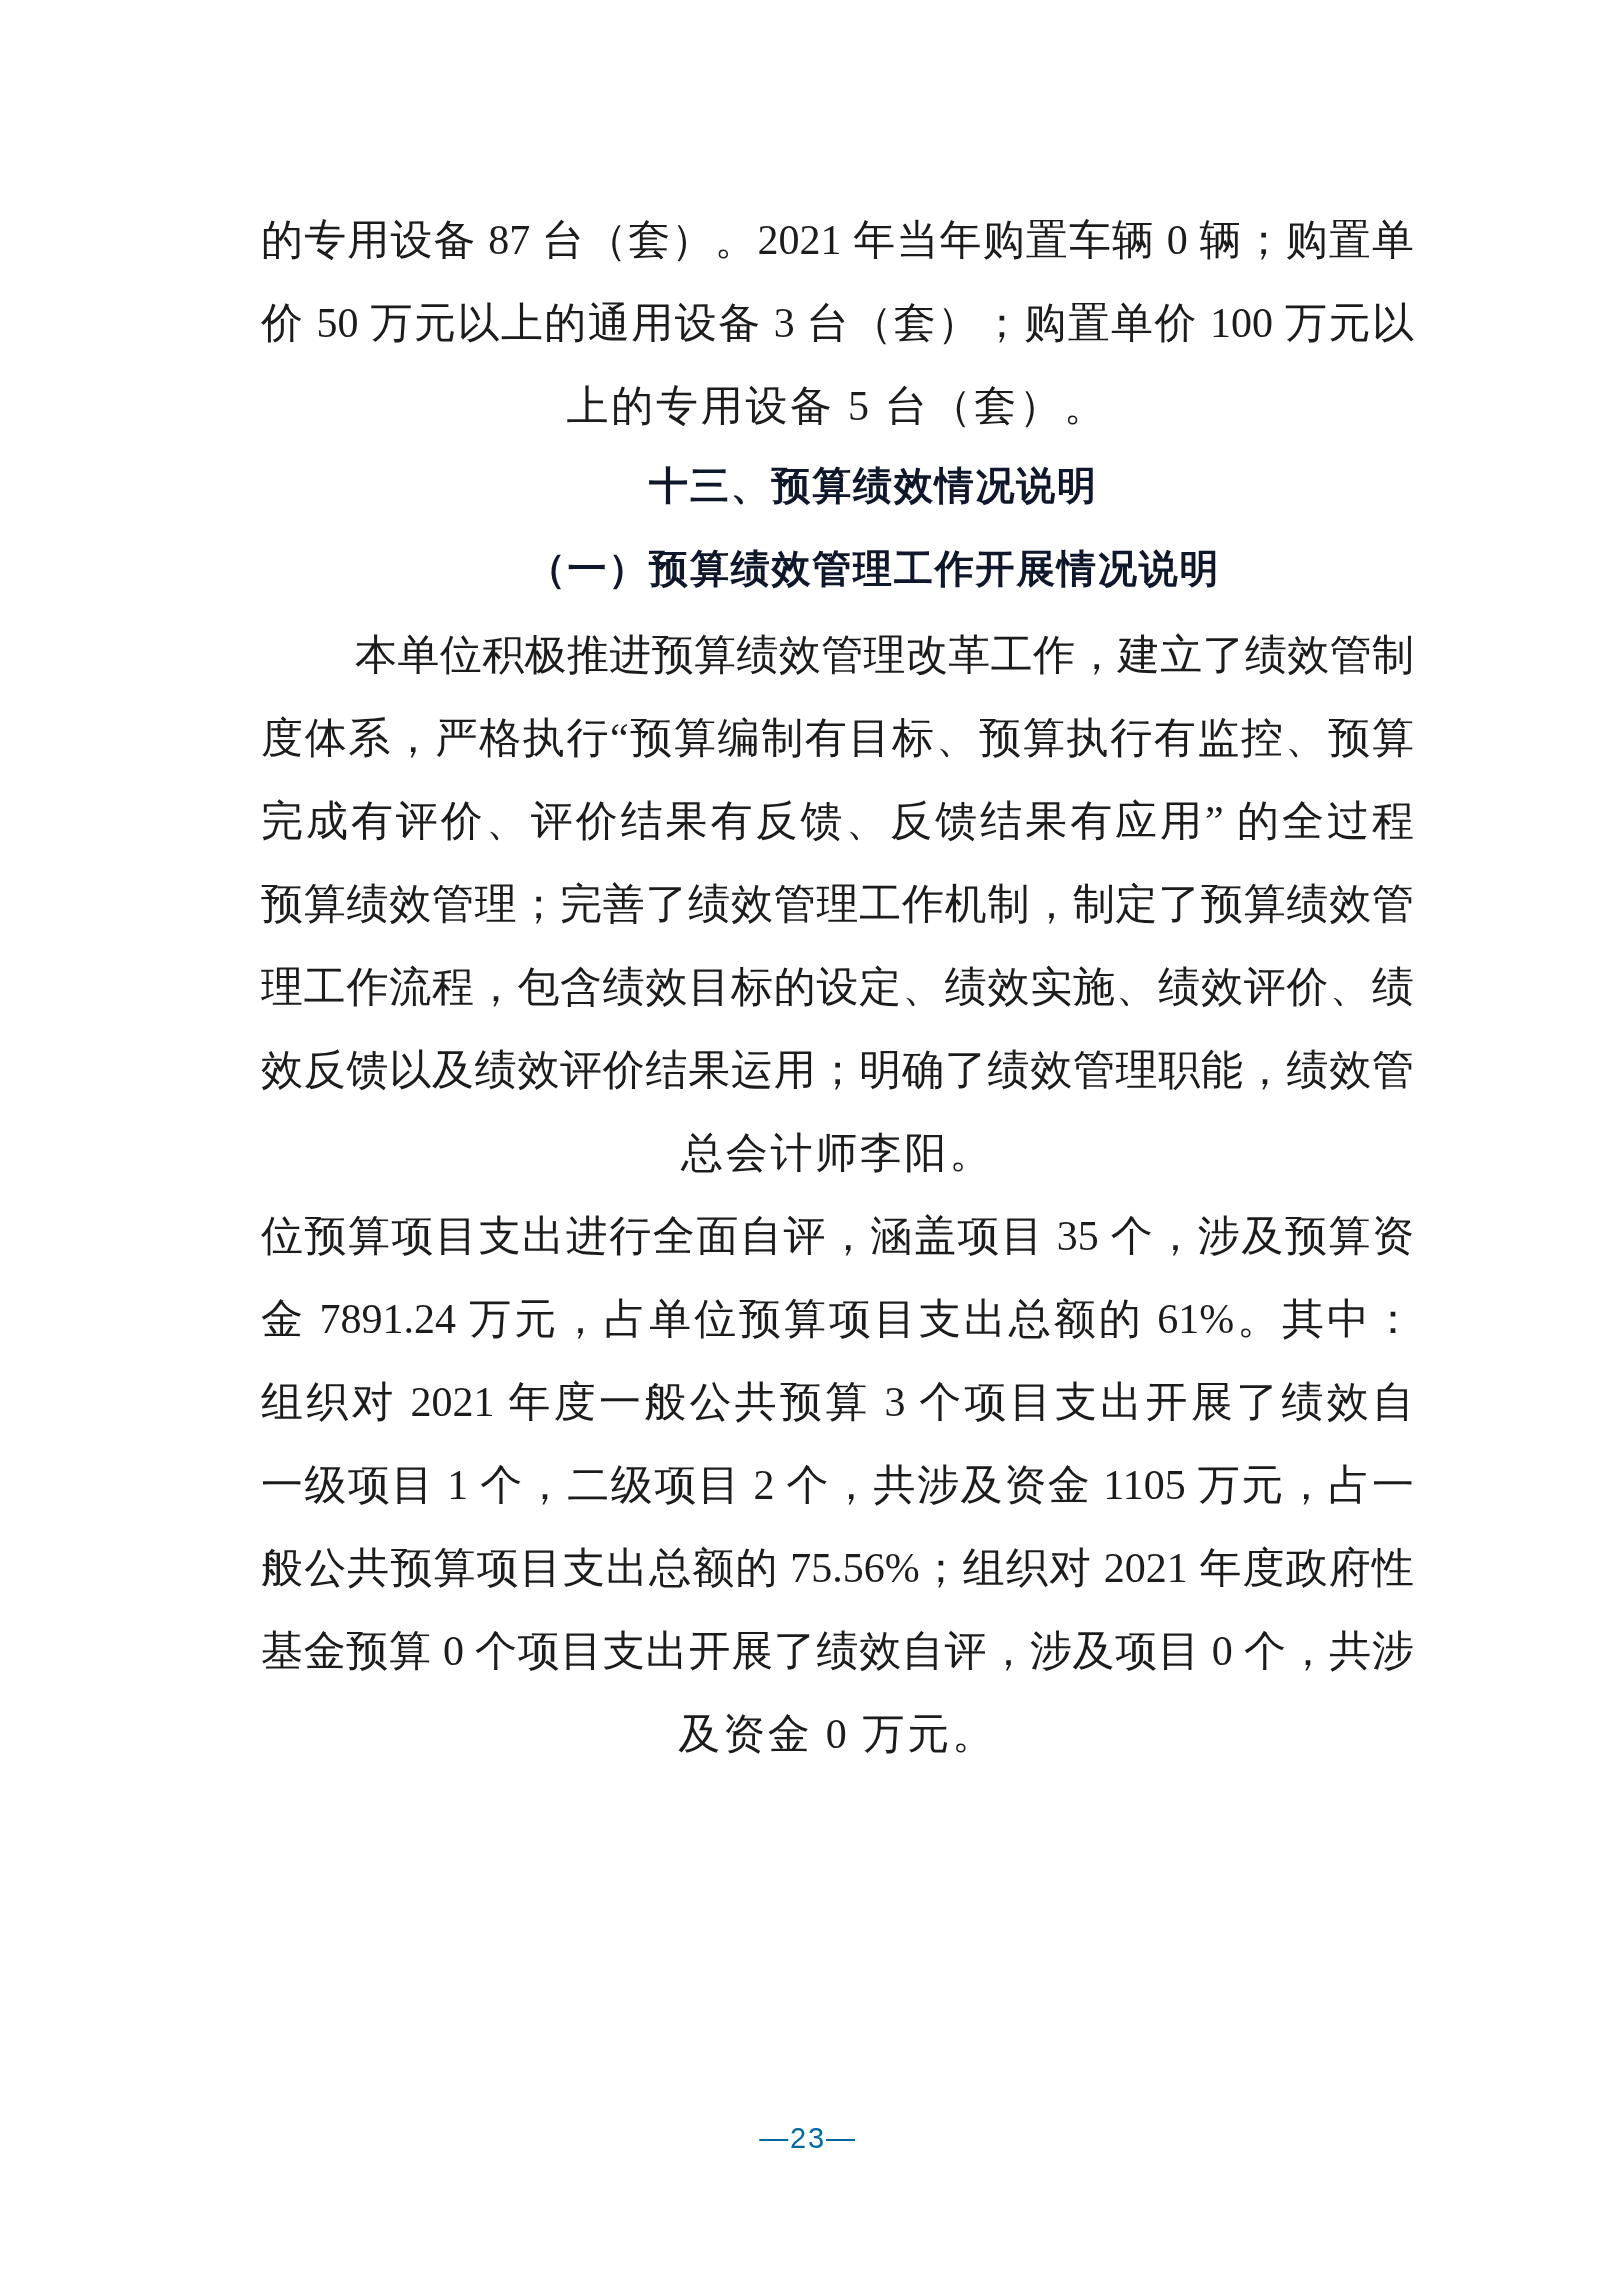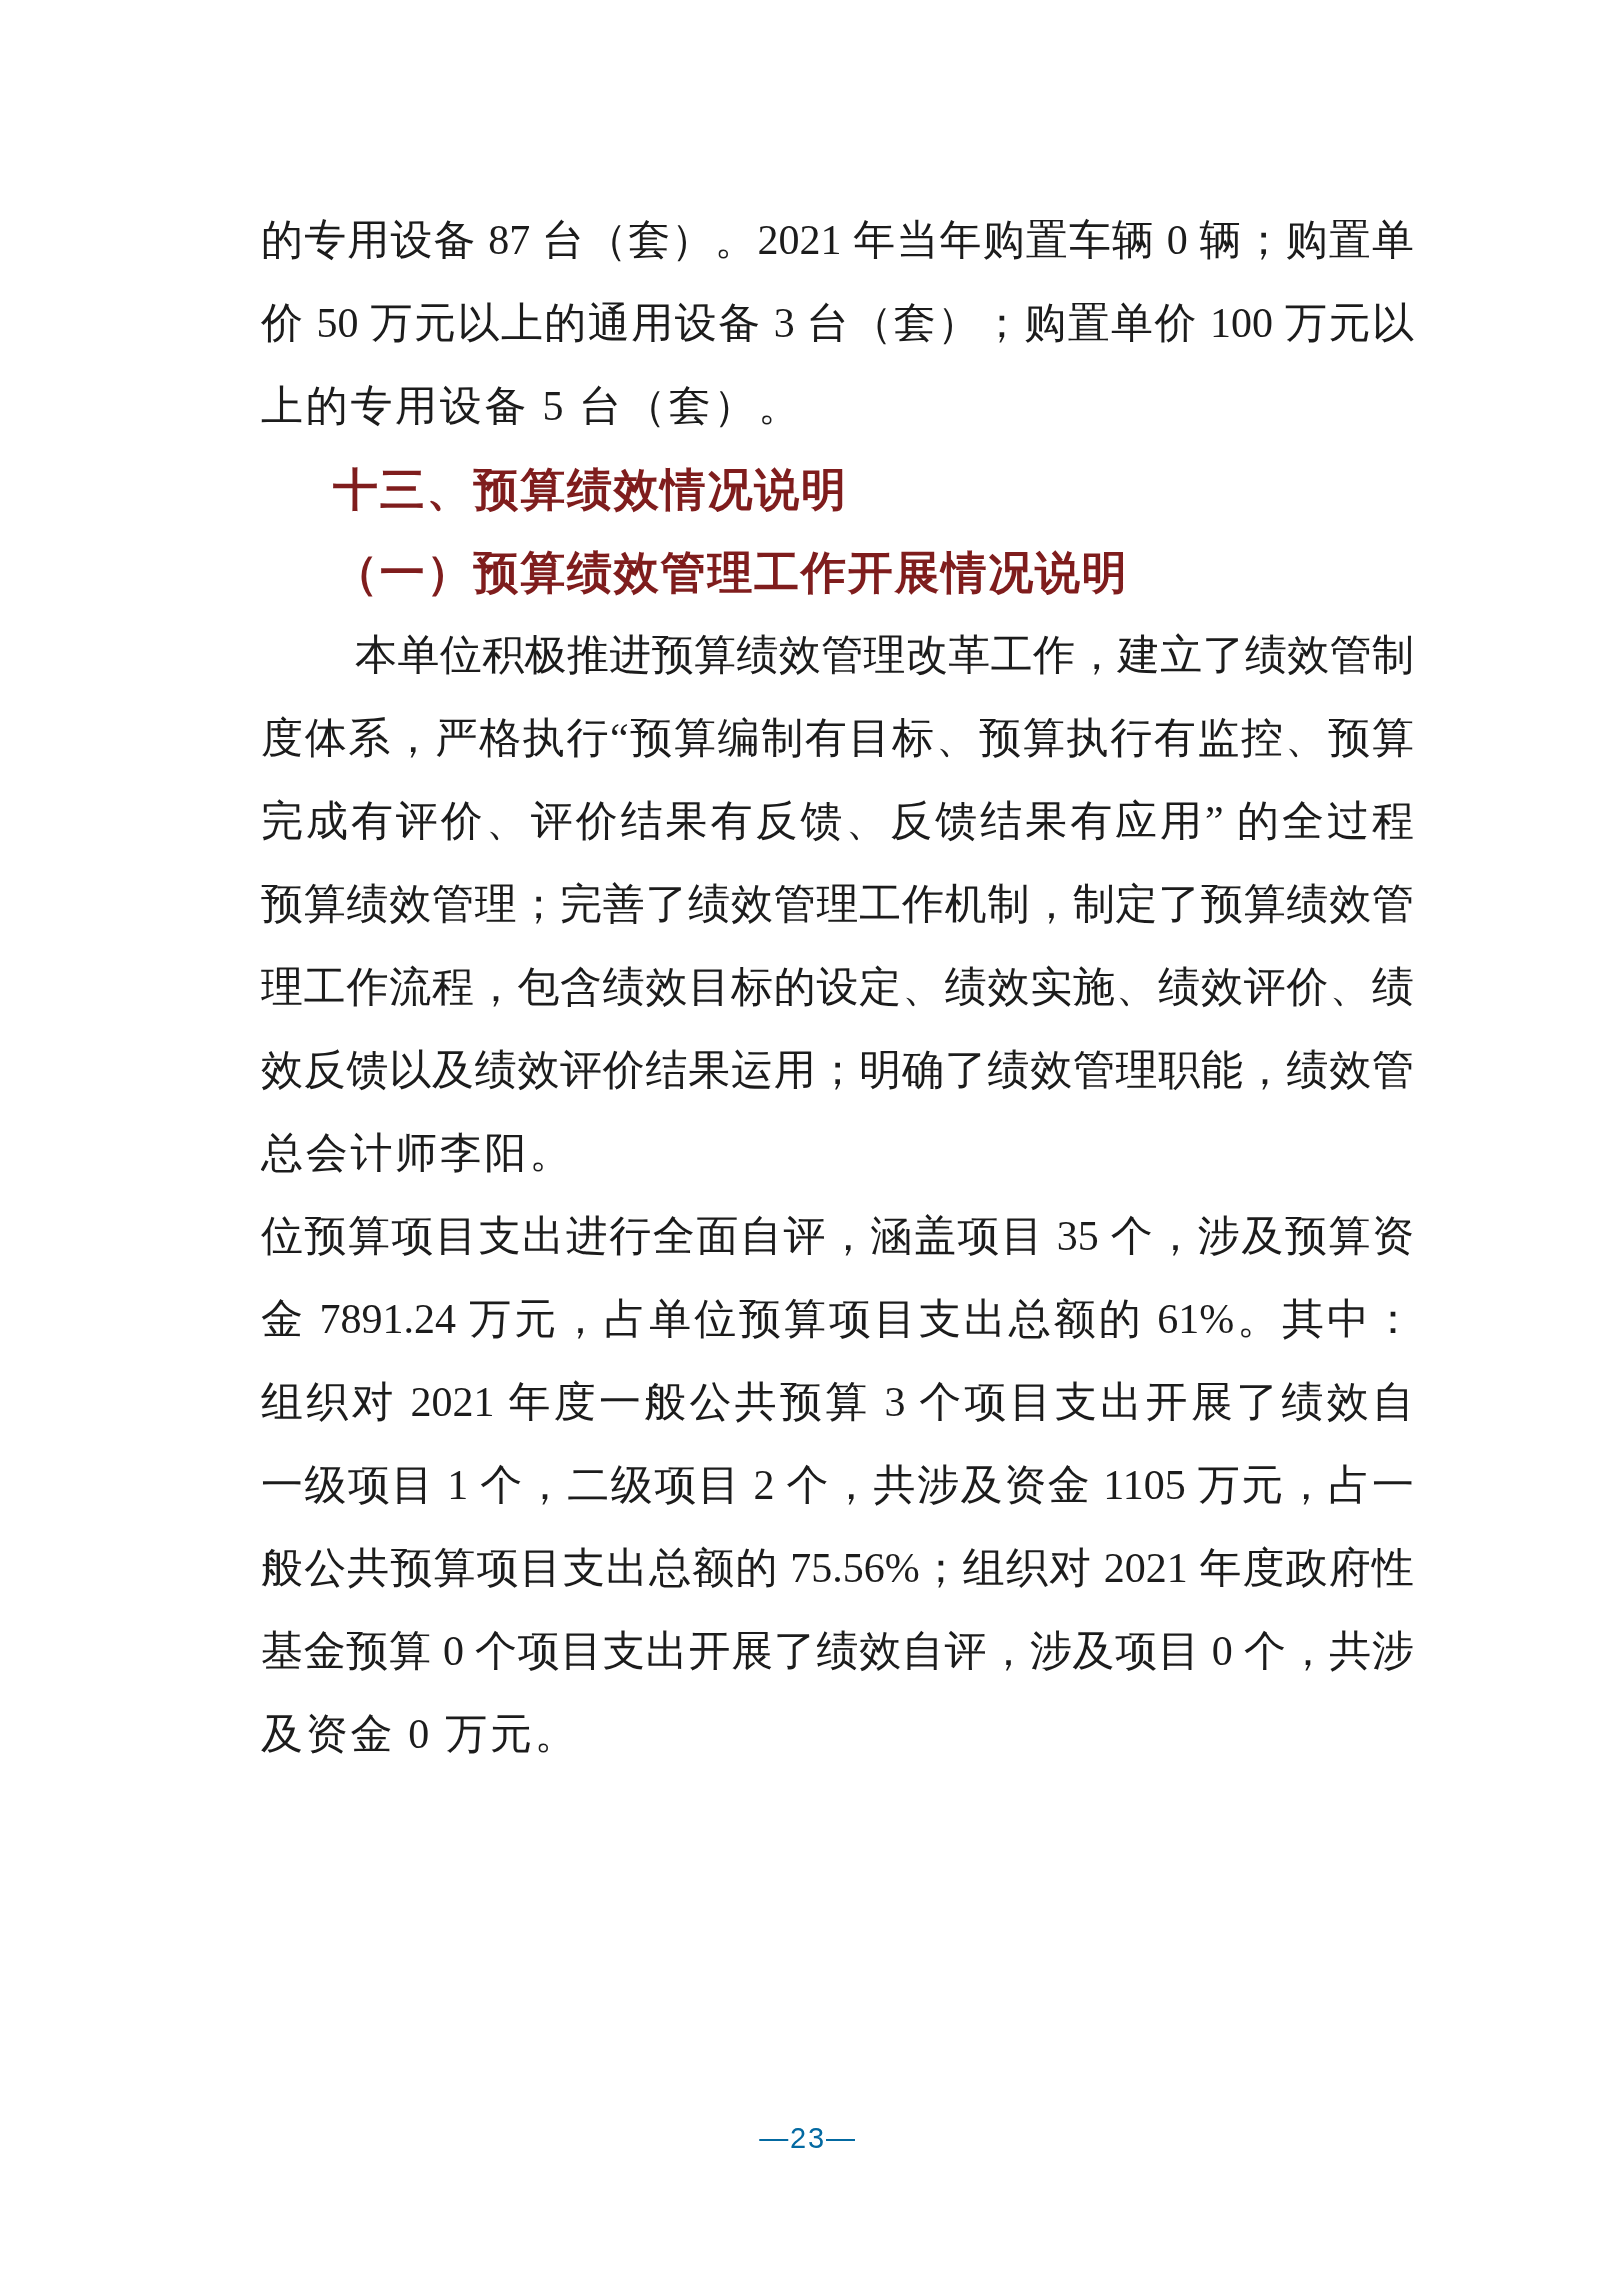--- a/index.html
+++ b/index.html
@@ -22,43 +22,43 @@
     left: 261px;
     top: 199px;
     width: 1153px;
   }
   .line {
     height: 83px;
     line-height: 83px;
     font-size: 42px;
     overflow: hidden;
     white-space: normal;
-    text-align: left;
+    text-align: center;
   }
   
   .line.j {
     text-align: justify;
     text-align-last: justify;
     text-justify: inter-character;
   }
   
   .line.plain {
     letter-spacing: 2.7px;
   }
   
   .line.indent {
     text-indent: 94px;
   }
   .line.heading {
-    font-family: Liberation Sans, sans-serif;
+    font-family: Liberation Mono, monospace;
     font-weight: 700;
-    font-size: 45px;
+    font-size: 39px;
     letter-spacing: 1.8px;
     text-indent: 72px;
-    color: #7f1d1d;
+    color: #0f172a;
   }
   .footer {
     position: absolute;
     left: 0;
     top: 2122px;
     width: 1616px;
     text-align: center;
     font-size: 29px;
     letter-spacing: 1.8px;
     color: #0369a1;

